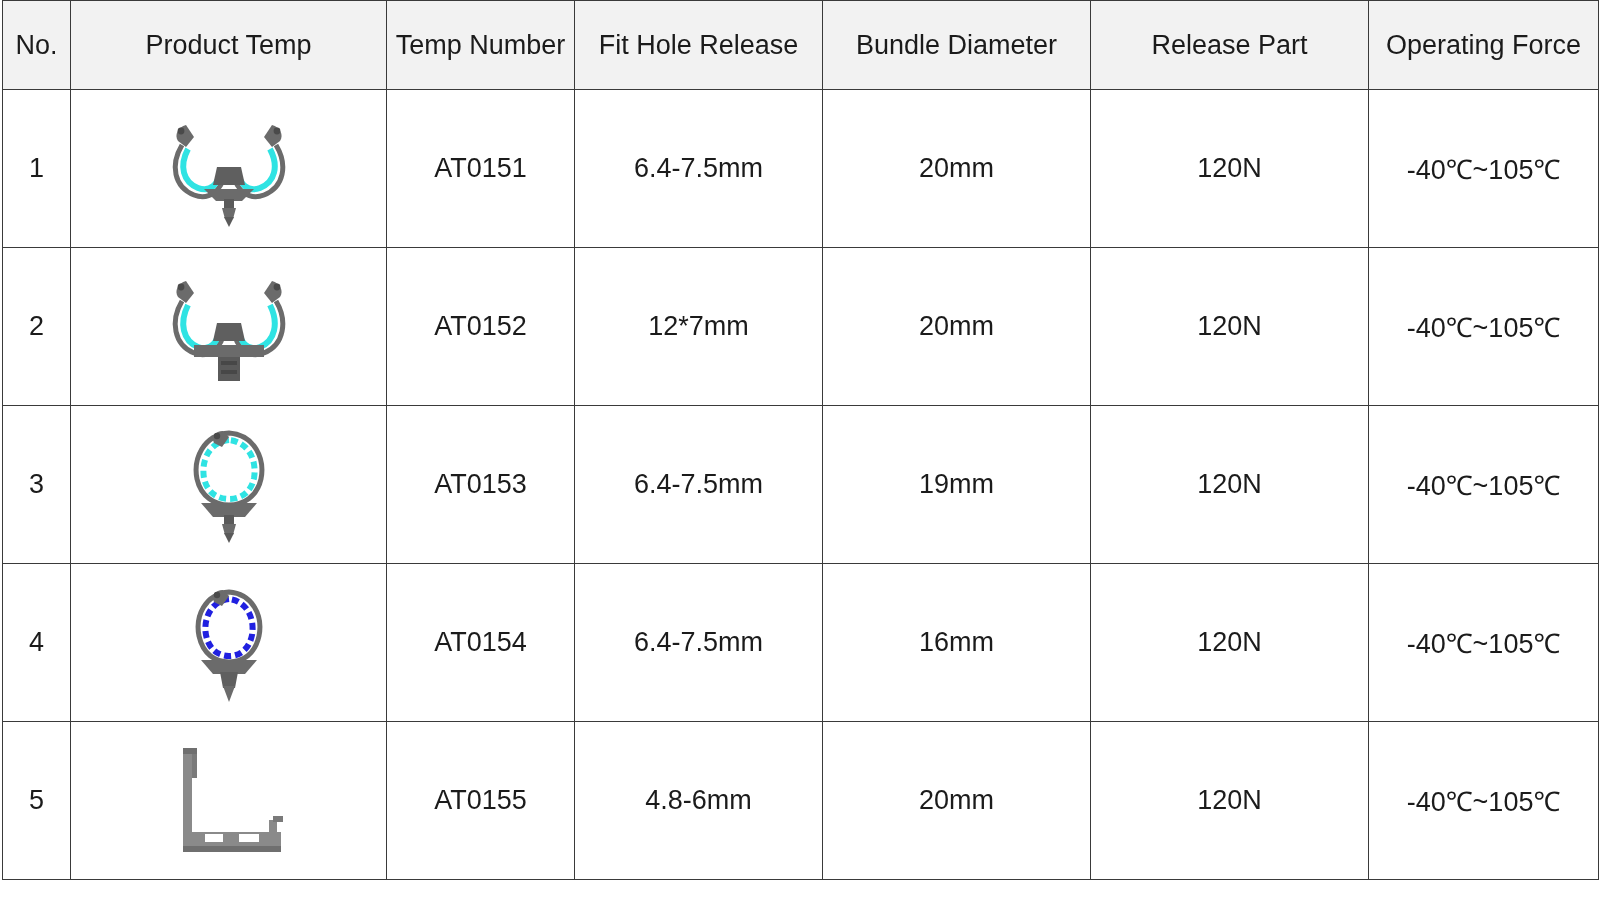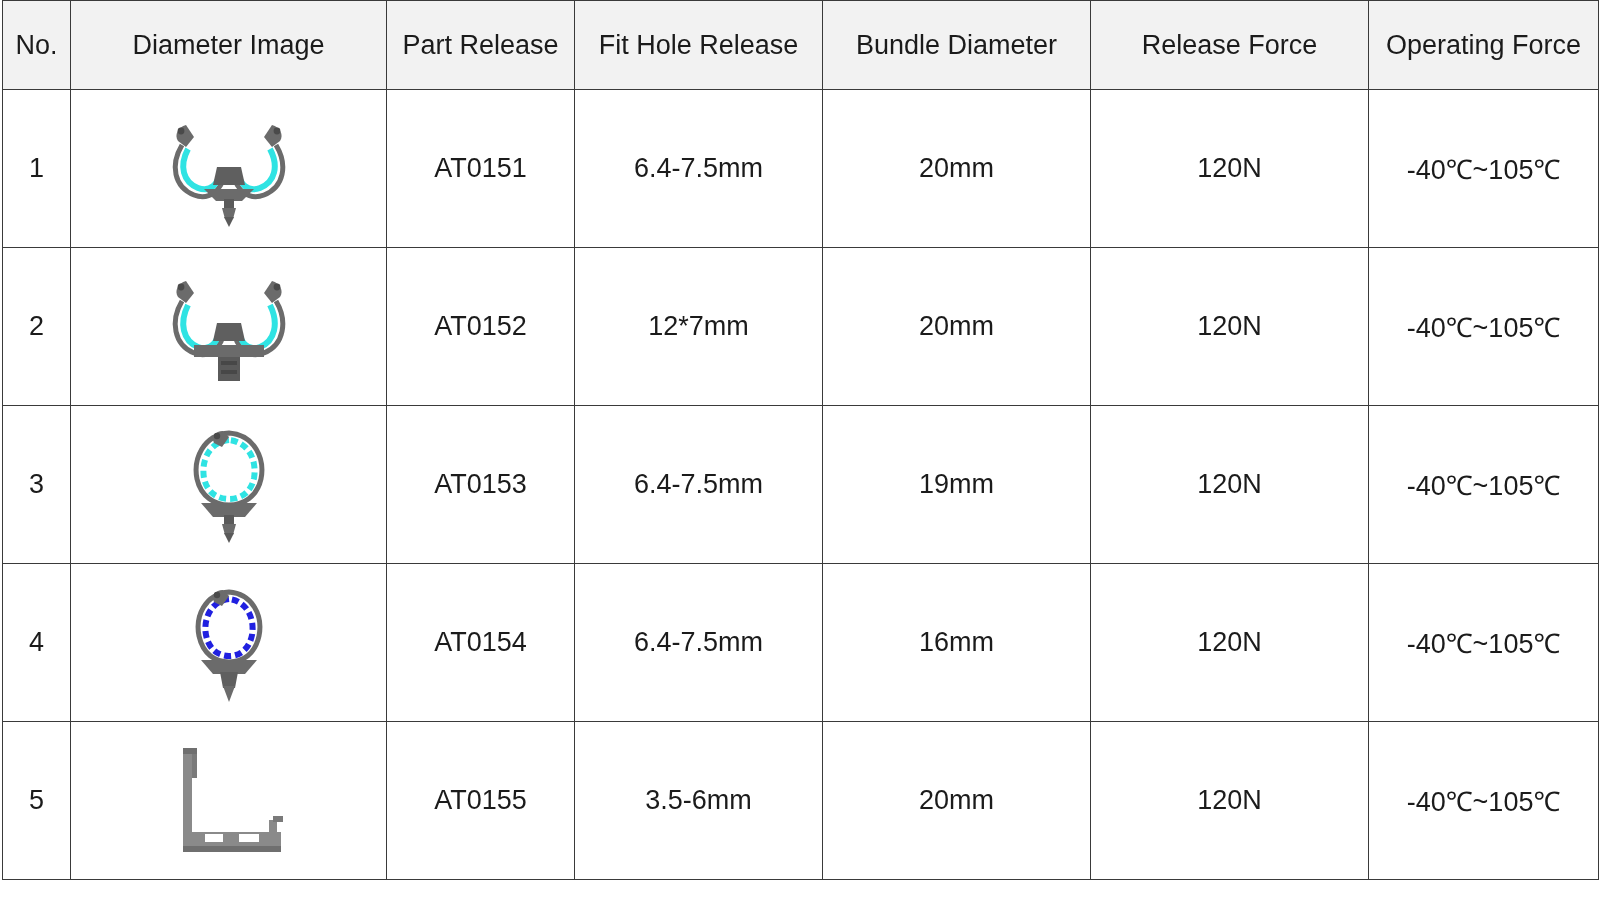--- a/index.html
+++ b/index.html
@@ -72,25 +72,25 @@
         <col class="c-img">
         <col class="c-part">
         <col class="c-hole">
       <col class="c-bundle">
         <col class="c-force">
         <col class="c-temp">
     </colgroup>
     <thead>
       <tr>
         <th>No.</th>
-        <th>Diameter Image</th>
-        <th>Part Release</th>
+        <th>Product Temp</th>
+        <th>Temp Number</th>
         <th>Fit Hole Release</th>
         <th>Bundle Diameter</th>
-        <th>Release Force</th>
+        <th>Release Part</th>
         <th>Operating Force</th>
       </tr>
     </thead>
     <tbody>
 
       <tr>
         <td class="no-cell">1</td>
         <td class="img-cell">
           <svg class="prod-fig" width="130" height="120" viewBox="0 0 130 120">
             <g fill="none" stroke="#6b6b6b" stroke-width="5">
@@ -203,21 +203,21 @@
             <rect x="14" y="6" width="14" height="6" fill="#6f6f6f"></rect>
             <path d="M14 90 L112 90 L112 104 L14 104 Z" fill="#8a8a8a"></path>
             <path d="M36 92 L54 92 L54 100 L36 100 Z" fill="#ffffff"></path>
             <path d="M70 92 L90 92 L90 100 L70 100 Z" fill="#ffffff"></path>
             <path d="M14 104 L112 104 L112 110 L14 110 Z" fill="#6f6f6f"></path>
             <rect x="100" y="78" width="8" height="14" fill="#8a8a8a"></rect>
             <rect x="104" y="74" width="10" height="6" fill="#7a7a7a"></rect>
           </svg>
         </td>
         <td>AT0155</td>
-        <td>3.5-6mm</td>
+        <td>4.8-6mm</td>
         <td>20mm</td>
         <td>120N</td>
         <td>-40℃~105℃</td>
       </tr>
 
     </tbody>
   </table>
 </div>
 
 </body></html>

